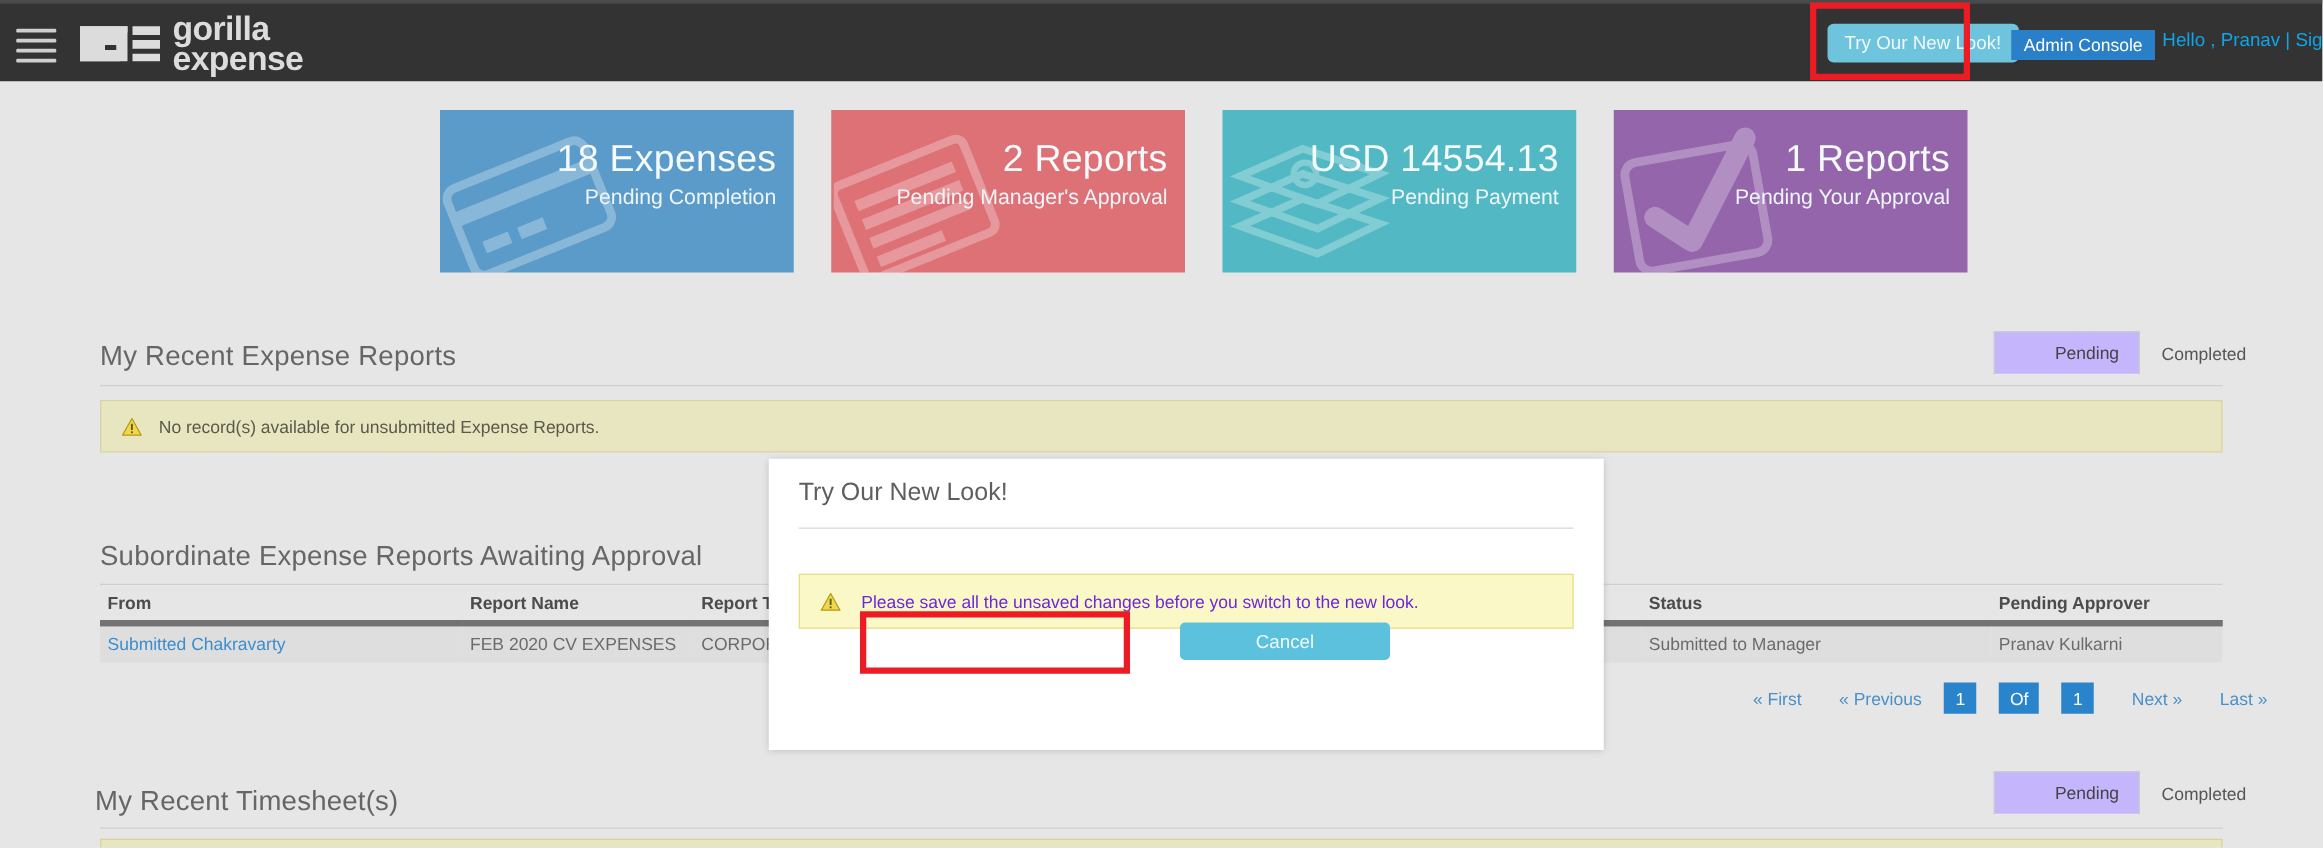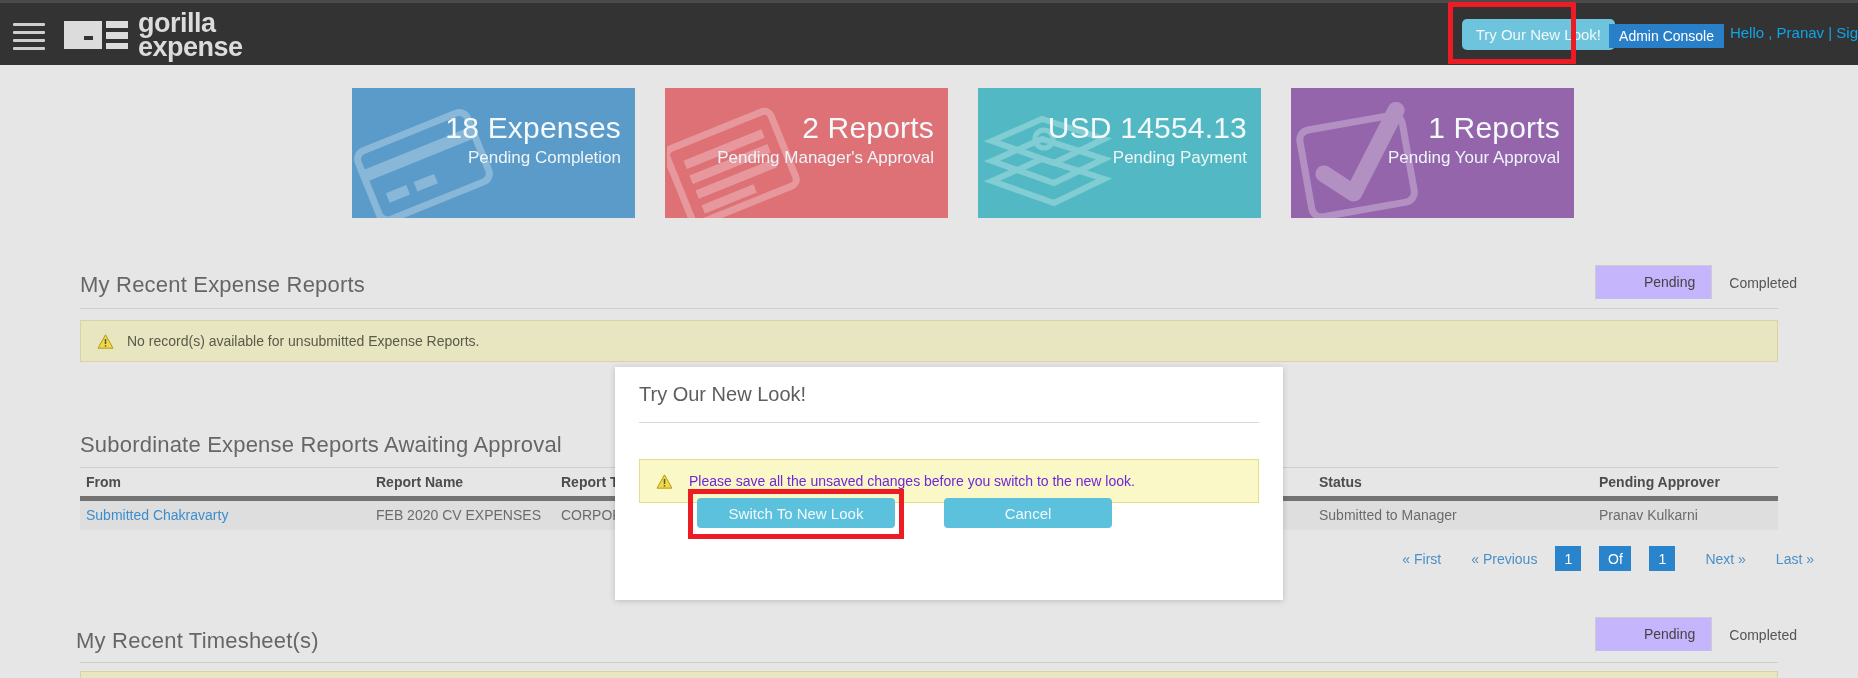--- a/index.html
+++ b/index.html
@@ -525,19 +525,18 @@
 
     <div id="modal-alert">
       <svg class="warn-tri" viewBox="0 0 20 18">
         <path d="M10 1 L19 17 L1 17 Z" fill="#f0d84a" stroke="#b39b15" stroke-width="1.2" stroke-linejoin="round"></path>
         <rect x="9.1" y="6" width="1.8" height="6" fill="#5b5b2a"></rect>
         <rect x="9.1" y="13.3" width="1.8" height="1.8" fill="#5b5b2a"></rect>
       </svg>
       <span>Please save all the unsaved changes before you switch to the new look.</span>
     </div>
 
-    <button class="modal-btn" id="btn-switch">Switch To New Look</button>
     <button class="modal-btn" id="btn-cancel">Cancel</button>
 
     <div id="switch-highlight"></div>
   </div>
 
 </div>
 
 </body></html>

